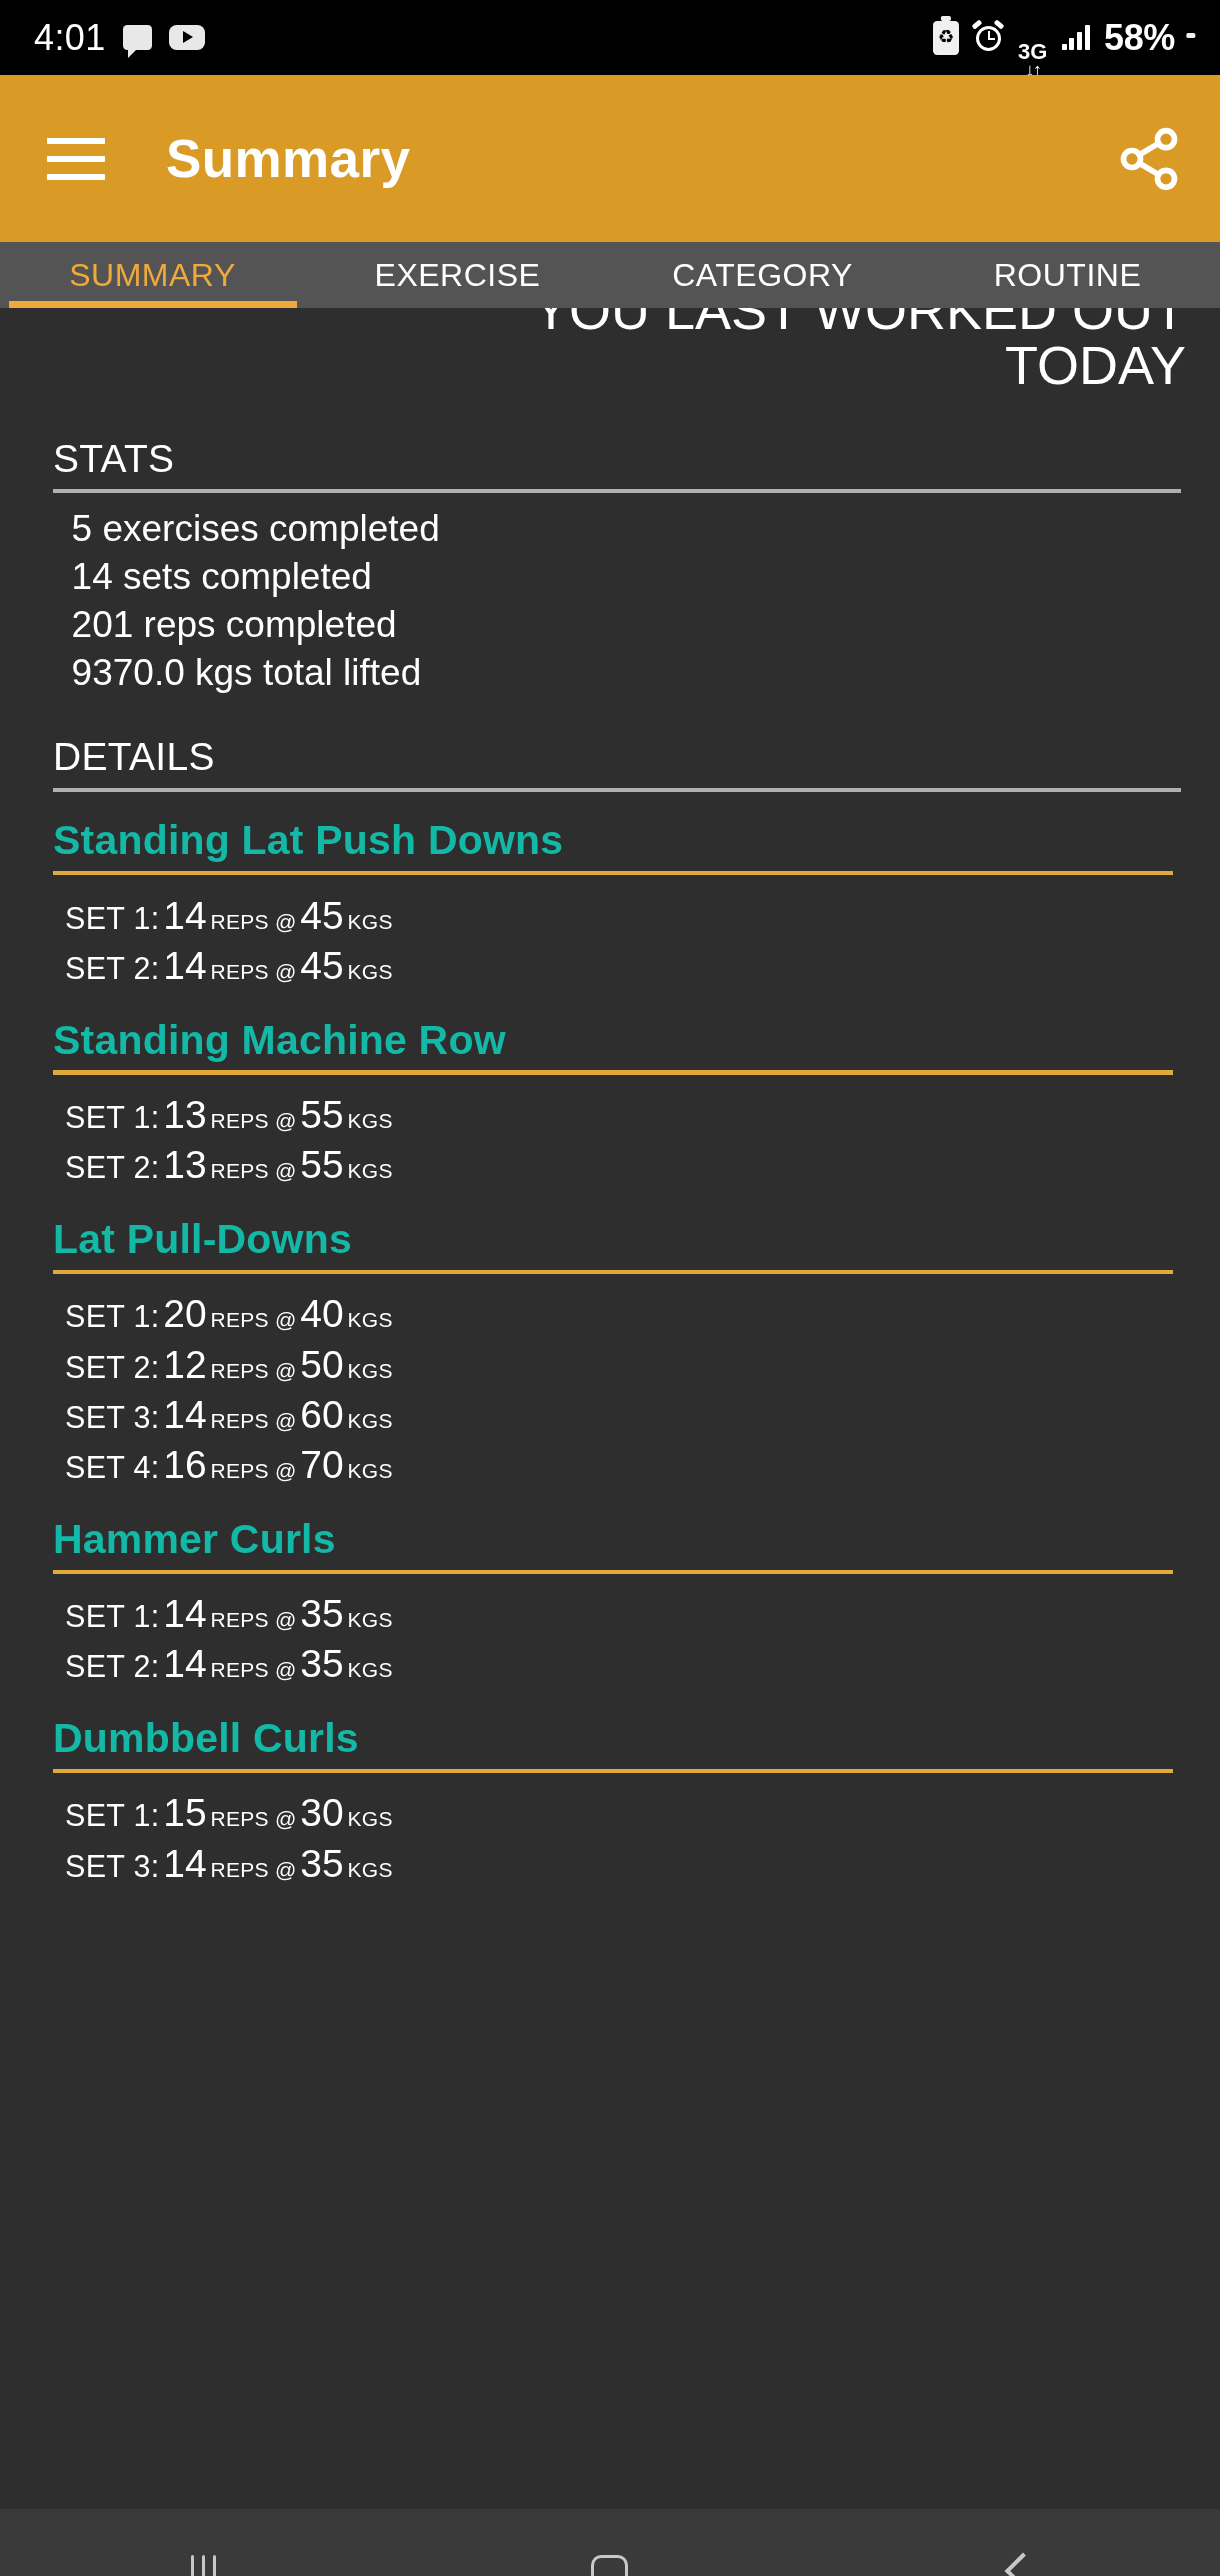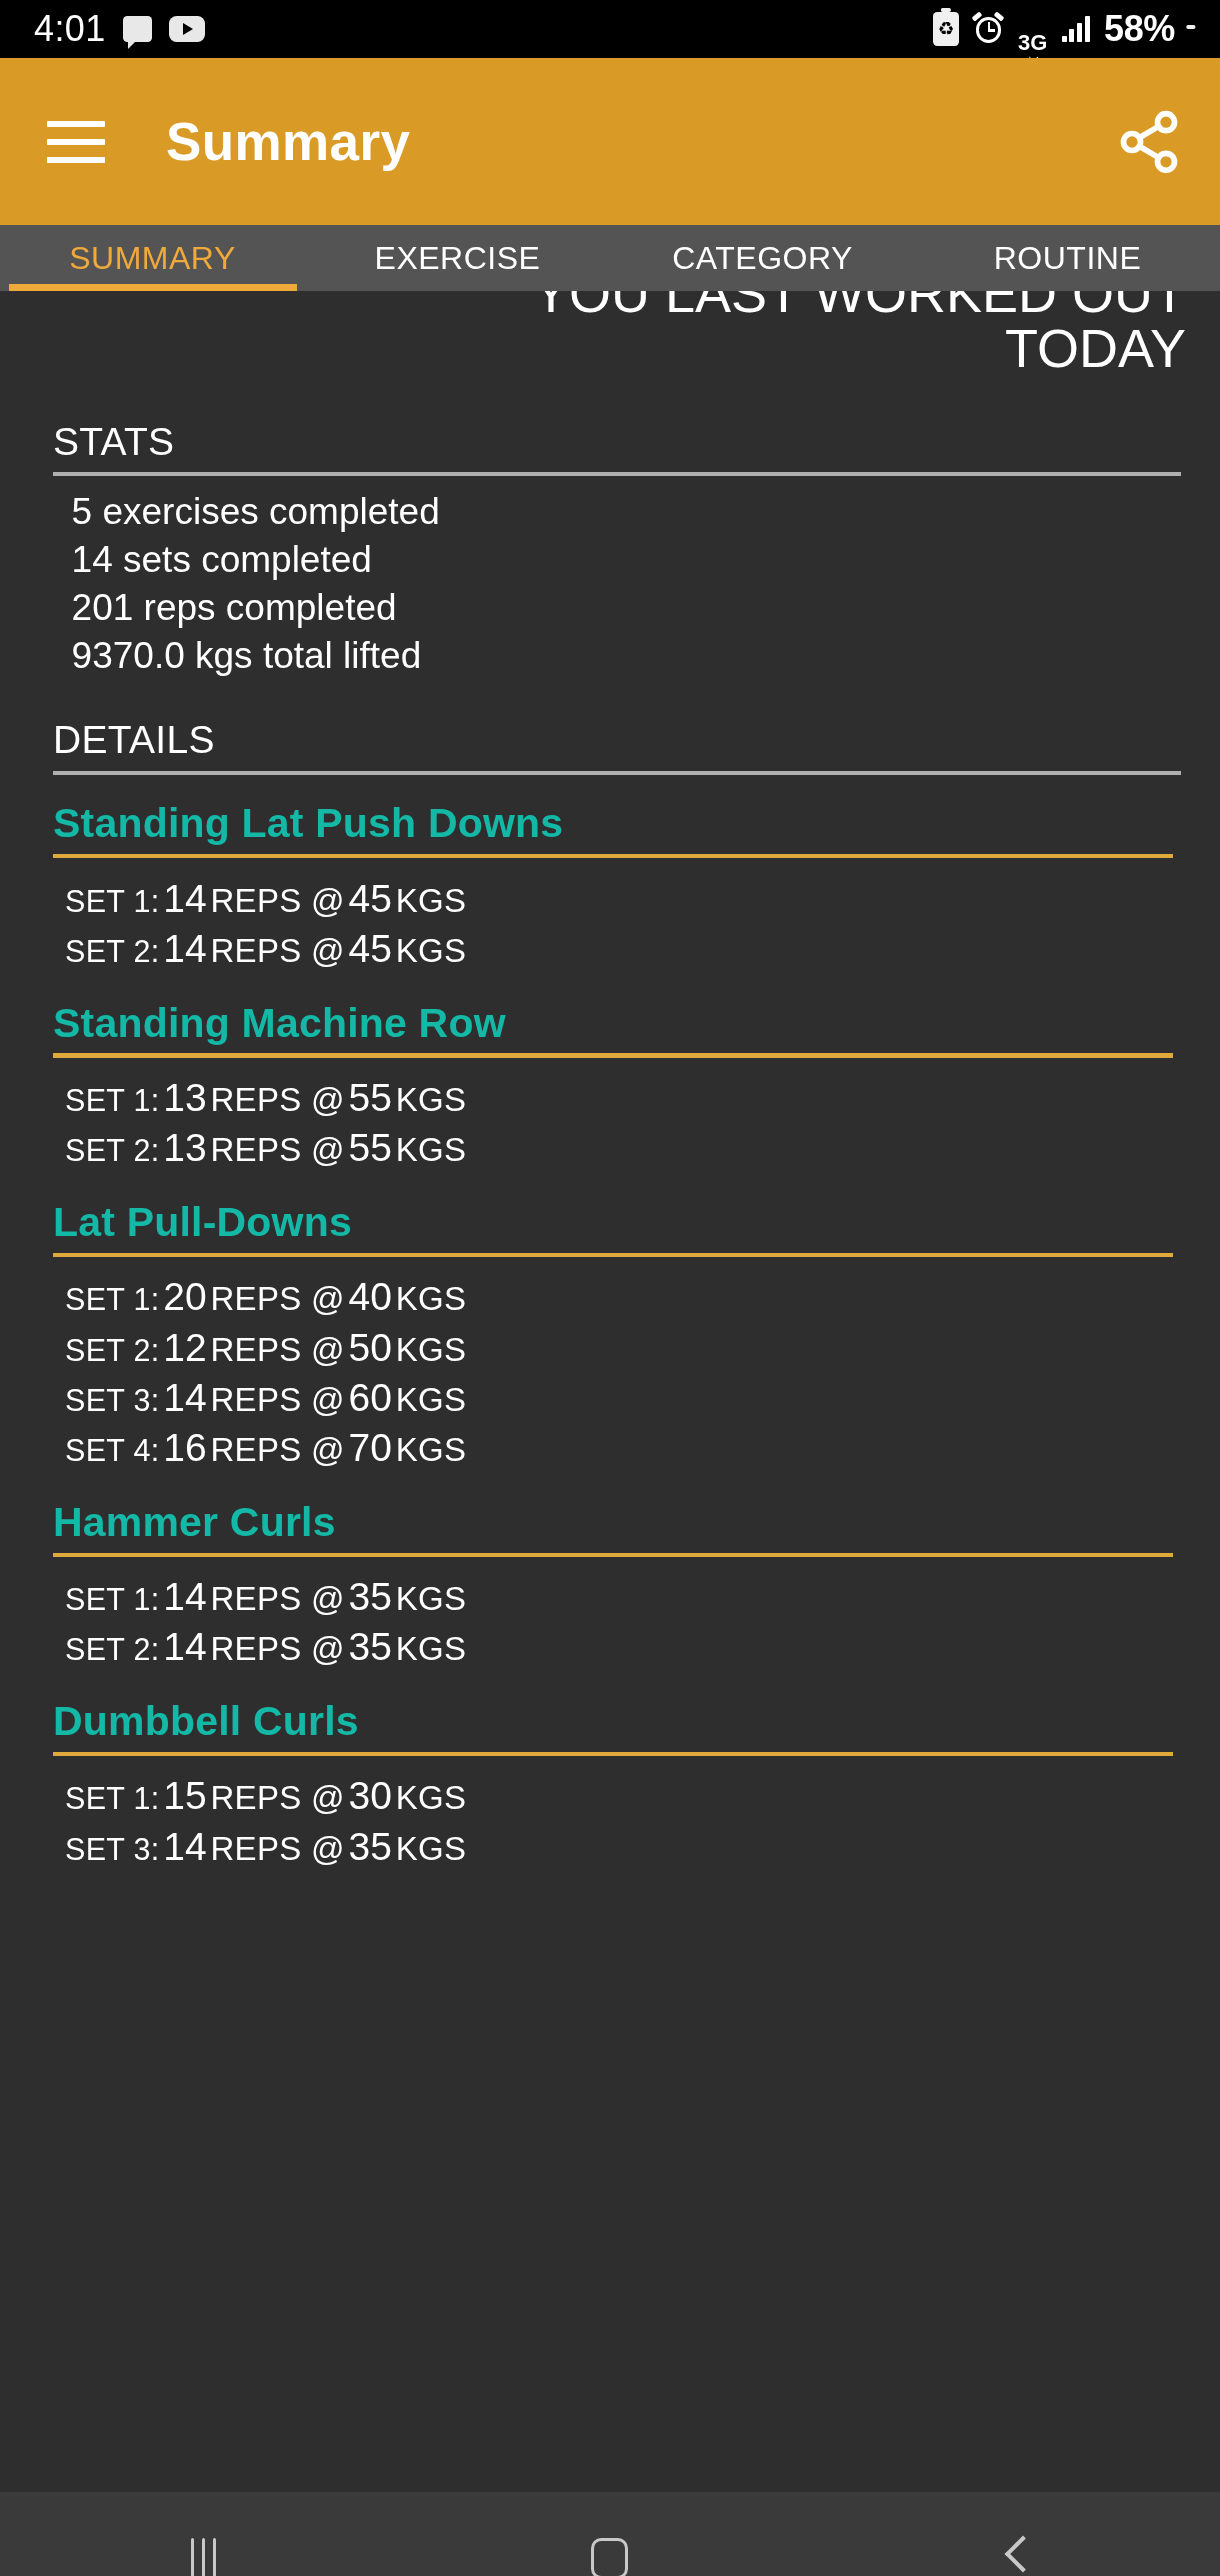--- a/index.html
+++ b/index.html
@@ -4,21 +4,21 @@
 <style>
   * { margin:0; padding:0; box-sizing:border-box; }
   html, body {
     width:1220px; height:2576px;
     background:#2e2e2e;
     font-family:"Liberation Sans", sans-serif;
     overflow:hidden;
   }
   
   .statusbar{
-    height:58px; background:#000; color:#fff;
+    height:75px; background:#000; color:#fff;
     display:flex; align-items:center; justify-content:space-between;
     padding:0 29px 0 34px;
   }
   .sb-left{ display:flex; align-items:center; gap:17px; }
   .sb-time{ font-size:36px; font-weight:400; letter-spacing:0.4px; }
   .sb-right{ display:flex; align-items:center; gap:14.4px; }
   .sb-pct{ font-size:36px; font-weight:700; letter-spacing:-0.4px; }
   .icon-chat{
     width:29px; height:25.4px; background:#e8e8e8; border-radius:4.2px; position:relative;
   }
@@ -121,21 +121,21 @@
     color:#14b8a6; font-size:41px; font-weight:700; letter-spacing:0.2px;
     padding-bottom:6.8px; padding-left:0;
   }
   .ex-underline{ height:4.2px; background:#e0a93e; margin-right:47px; }
   .set-list{ margin-top:15.3px; padding-left:12px;}
   .set-line{
     color:#fff; line-height:1.29; white-space:nowrap;
   }
   .set-label{ font-size:30.5px; letter-spacing:0.3px;}
   .set-num{ font-size:39px; }
-  .set-unit{ font-size:33px; letter-spacing:0.3px;}
+  .set-unit{ font-size:21px; letter-spacing:0.3px;}
 
   
   .navbar{
     height:133px; background:#3a3a3a;
     display:flex; align-items:center; justify-content:space-around;
   }
   .nav-btn{ width:102px; height:100%; display:flex; align-items:center;
             justify-content:center; cursor:pointer;}
   .nav-recents{ display:flex; gap:7.6px;}
   .nav-recents i{ display:block; width:3.4px; height:41px; background:#c8c8c8;

